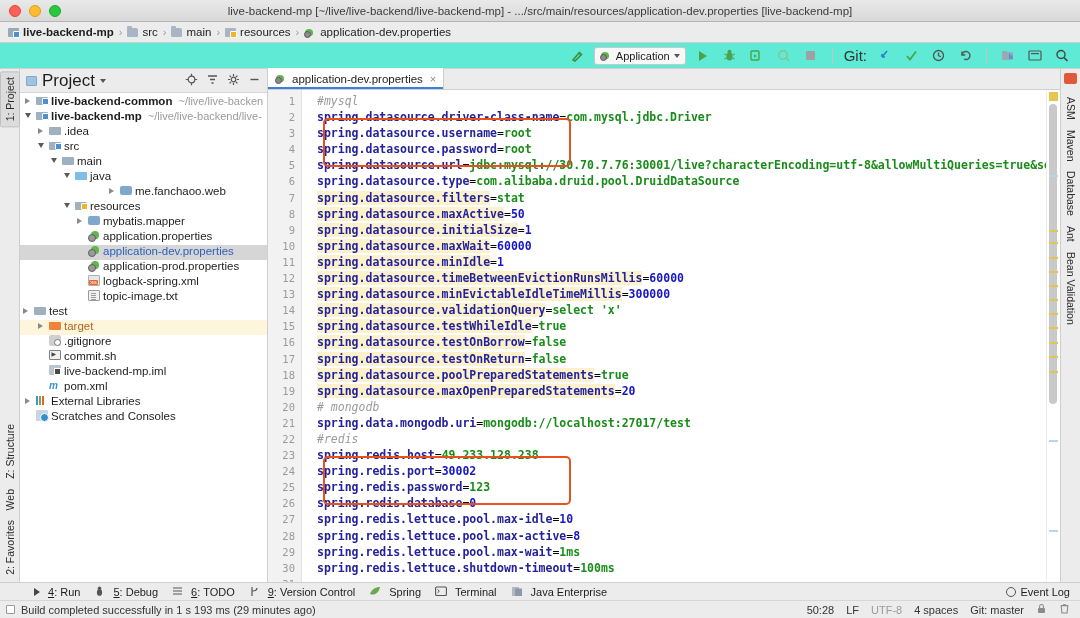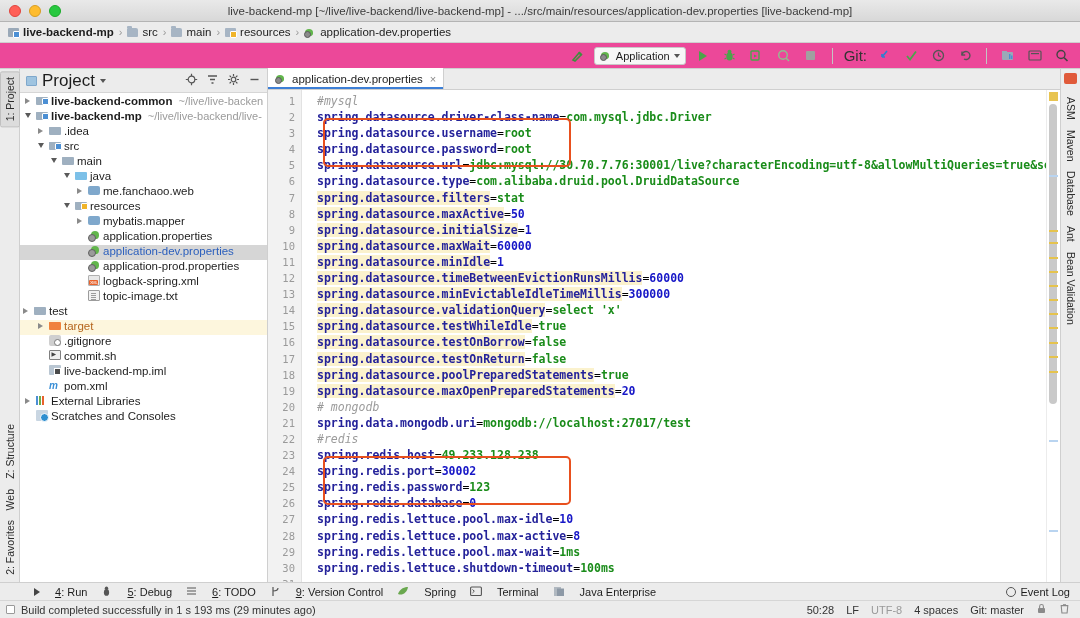--- a/index.html
+++ b/index.html
@@ -49,21 +49,21 @@
   .ico-mod:after{content:"";position:absolute;right:-1px;bottom:-1px;width:5px;height:5px;background:#4b8fd4;border:1px solid #fff;border-radius:1px;}
   .ico-res { width:11px;height:9px;background:#a7b5c4;border-radius:1px; }
   .ico-res:after{content:"";position:absolute;right:-1px;bottom:-1px;width:5px;height:5px;background:#f0b429;border:1px solid #fff;border-radius:1px;}
   .ico-prop { width:12px;height:11px; }
   .ico-prop:before{content:"";position:absolute;left:1px;top:2px;width:8px;height:7px;border-radius:50% 50% 40% 40%;background:#62b64c;}
   .ico-prop:after{content:"";position:absolute;left:0px;top:4px;width:5px;height:5px;border-radius:50%;background:#8b8b8b;border:1px solid #5a5a5a;}
 
   
   .toolbar {
     height:26px; flex:0 0 26px;
-    background:#ec4899; border-bottom:1px solid #cfcfcf;
+    background:#5eead4; border-bottom:1px solid #cfcfcf;
     display:flex; align-items:center; padding:0 6px 0 13px;
   }
   .tb-left { display:flex; align-items:center; gap:3px; }
   .tb-right { margin-left:auto; display:flex; align-items:center; gap:7px; padding-right:2px;}
   .tb-btn { width:20px;height:20px;display:flex;align-items:center;justify-content:center;border-radius:3px; }
   .tb-sep { width:1px;height:16px;background:#c4c4c4;margin:0 4px; }
   .runcfg {
     display:flex;align-items:center;gap:4px;
     background:#f7f7f7;border:1px solid #c8c8c8;border-radius:3px;
     height:18px;padding:0 5px;font-size:11px;
@@ -189,21 +189,21 @@
   .mk{position:absolute;right:2px;width:9px;height:2px;background:#e5c34d;}
   .mk.blue{background:#b9d4f0;}
   .mk.sq{top:2px;right:2px;width:9px;height:9px;background:#e8c451;}
   .sbar{position:absolute;left:2px;top:14px;width:8px;height:300px;background:#c9c9c9;border-radius:4px;}
 
   
   .toolwin{
     height:18px;flex:0 0 18px;background:#ececec;border-top:1px solid #cfcfcf;
     display:flex;align-items:center;padding:0 6px;gap:14px;font-size:11px;
   }
-  .tw-item{display:flex;align-items:center;gap:15px;}
+  .tw-item{display:flex;align-items:center;gap:8px;}
   .tw-item u{text-decoration:underline;}
   .toolwin-right{margin-left:auto;display:flex;align-items:center;gap:4px;padding-right:4px;}
   .statusbar{
     height:18px;flex:0 0 18px;background:#ececec;border-top:1px solid #d6d6d6;
     display:flex;align-items:center;padding:0 6px;gap:6px;font-size:11px;color:#333;
   }
   .sb-right{margin-left:auto;display:flex;align-items:center;gap:12px;padding-right:4px;}
   .sb-dim{color:#9a9a9a;}
   .chk{width:9px;height:9px;border:1px solid #9a9a9a;background:#fff;border-radius:1px;}
 
@@ -430,21 +430,21 @@
             <span class="ic ic-folder"></span>
             <span class="tlabel">main</span>
           </div>
           <div class="trow" style="padding-left: 41px;">
             <span class="tw">
               <span class="arrow-d"></span>
             </span>
             <span class="ic ic-folder java"></span>
             <span class="tlabel">java</span>
           </div>
-          <div class="trow" style="padding-left: 54px;">
+          <div class="trow" style="padding-left: 86px;">
             <span class="tw">
               <span class="arrow-r"></span>
             </span>
             <span class="ic ic-pkg"></span>
             <span class="tlabel">me.fanchaoo.web</span>
           </div>
           <div class="trow" style="padding-left: 41px;">
             <span class="tw">
               <span class="arrow-d"></span>
             </span>

